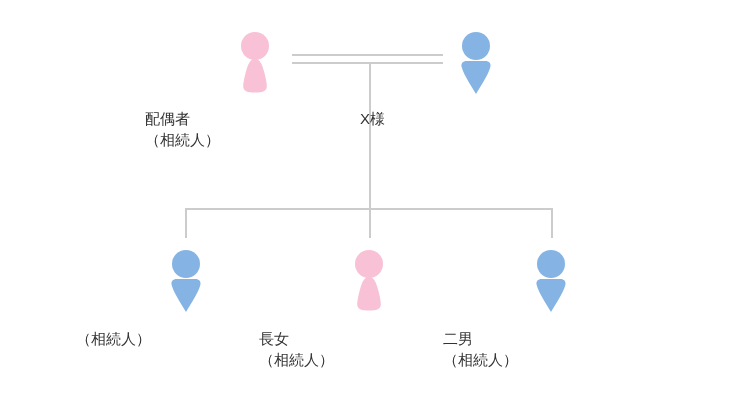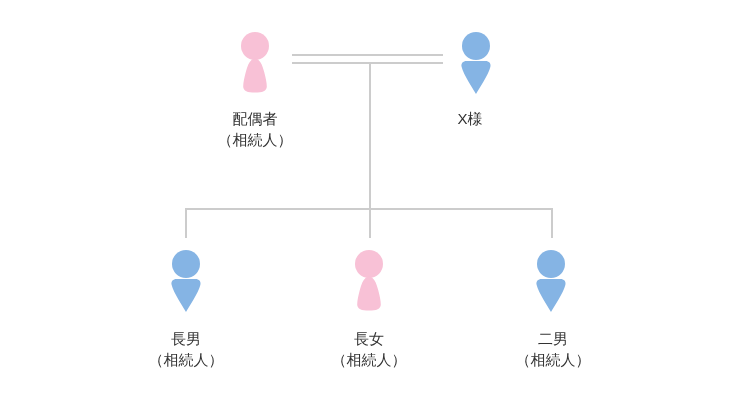--- a/index.html
+++ b/index.html
@@ -20,21 +20,20 @@
   .icon {
     position: absolute;
     width: 40px; height: 64px;
     display: block;
   }
   .icon.female { fill: var(--female, #f8c1d6); }
   .icon.male   { fill: var(--male, #85b4e4); }
   .label {
     position: absolute;
     width: 220px;
-    text-align: center;
     color: var(--text, #333333);
     font-size: 15px;
     line-height: 21px;
     white-space: nowrap;
   }
 </style>
 </head>
 <body>
 
 <svg width="0" height="0" style="position:absolute" aria-hidden="true">
@@ -84,21 +83,20 @@
     <use href="#person-male"></use>
   </svg>
   <div class="label" style="left:360px; top:108px;">
     <div>X様</div>
   </div>
 
   <svg class="icon male" style="left:166px; top:250px;" viewBox="0 0 40 64">
     <use href="#person-male"></use>
   </svg>
   <div class="label" style="left:76px; top:328px;">
-    <div>長男</div>
     <div>（相続人）</div>
   </div>
 
   <svg class="icon female" style="left:349px; top:250px;" viewBox="0 0 40 64">
     <use href="#person-female"></use>
   </svg>
   <div class="label" style="left:259px; top:328px;">
     <div>長女</div>
     <div>（相続人）</div>
   </div>

